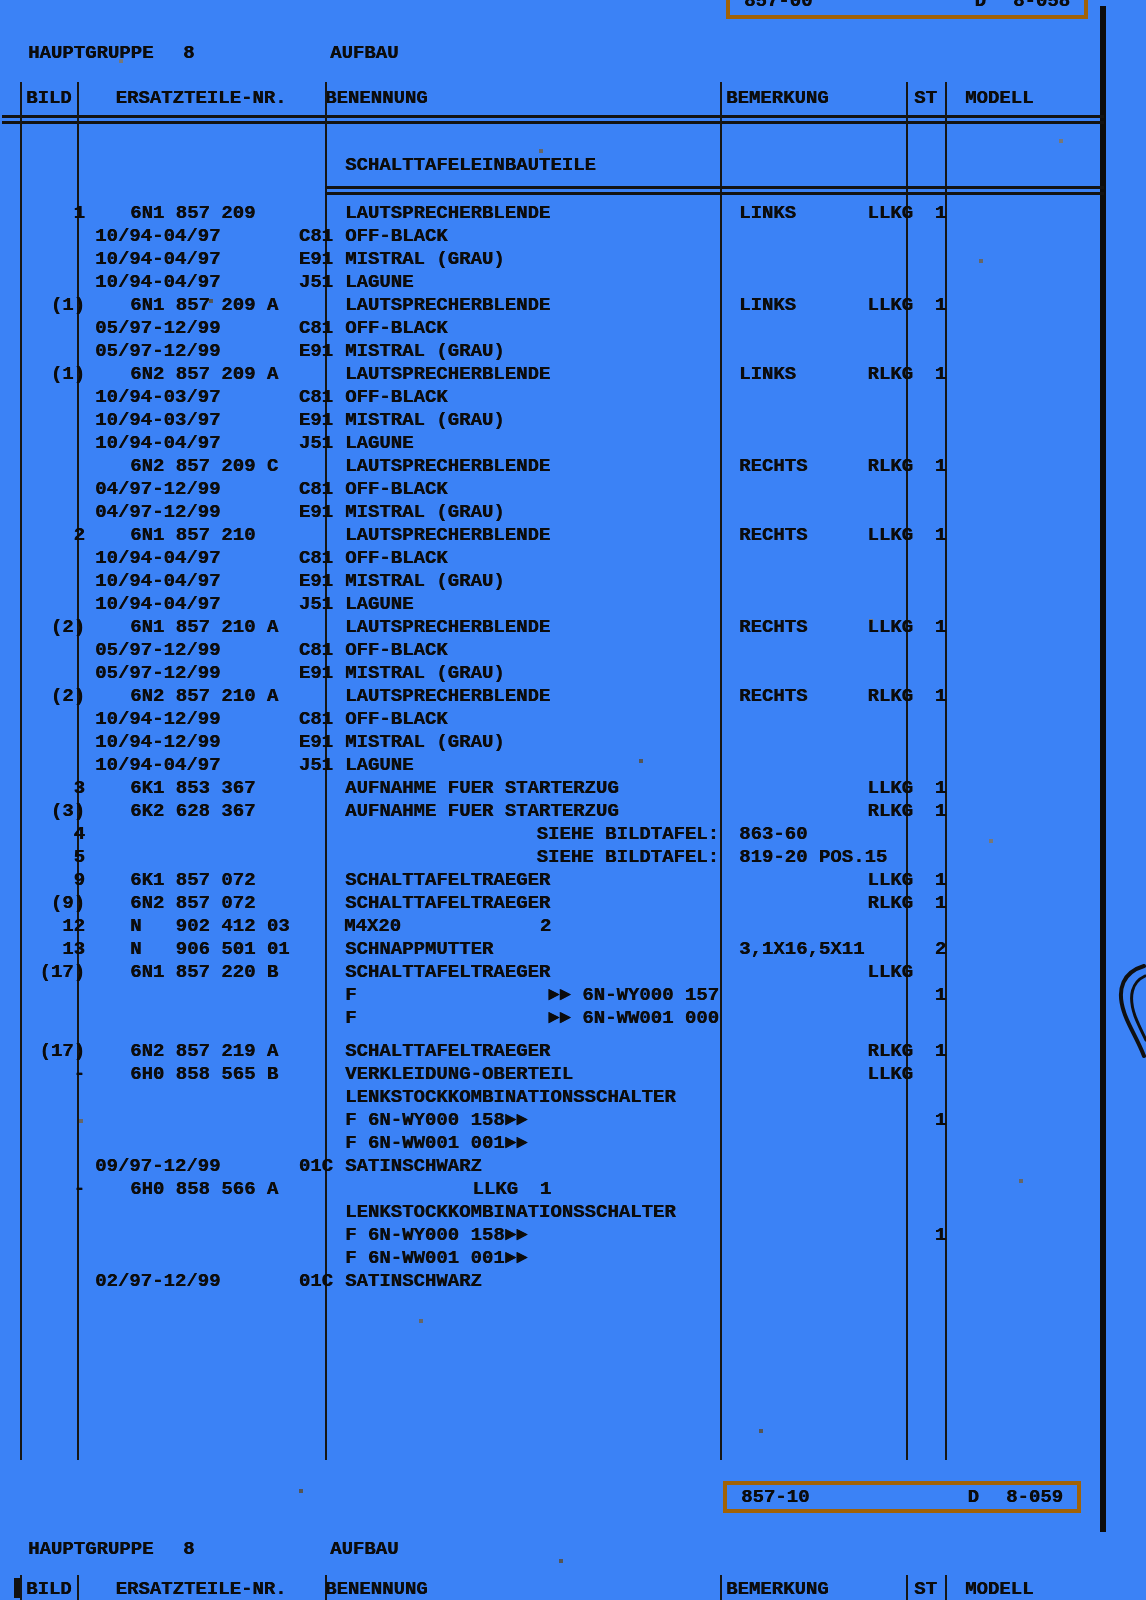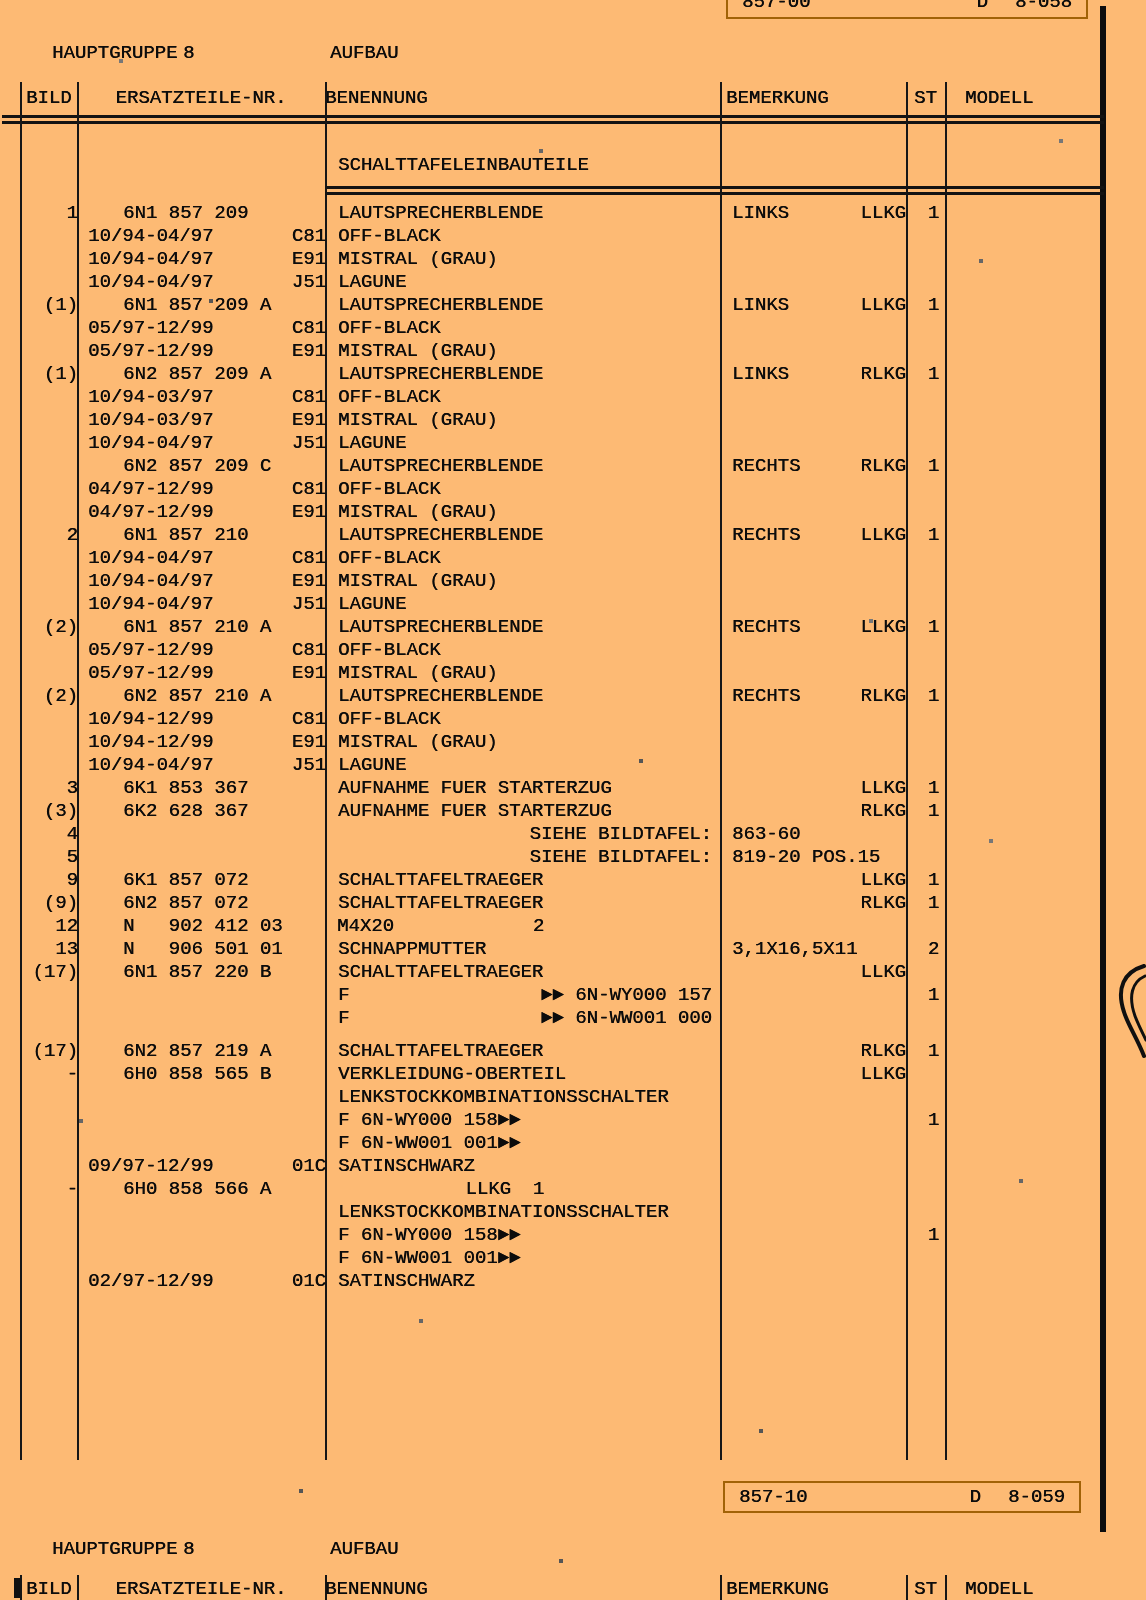--- a/index.html
+++ b/index.html
@@ -1,40 +1,40 @@
 <!DOCTYPE html>
 <html><head>
 <meta charset="utf-8">
 <style>
   html,body{margin:0;padding:0;background:#d8d8d4;}
   .page{
     position:relative;width:1146px;height:1600px;overflow:hidden;
-    background:#fdba74;
+    background:#3b82f6;
     font-family:"Liberation Mono","DejaVu Sans Mono",monospace;
-    font-weight:400;color:#0c0c0c;
+    font-weight:700;color:#0c0c0c;
     -webkit-font-smoothing:antialiased;
   }
   .page *{box-sizing:border-box;}
   .txt{text-shadow:0.4px 0 0 currentColor;}
 
   
   .edge{position:absolute;left:1100px;top:6px;width:6px;height:1526px;background:#0d0d0d;}
 
   
-  .refbox{position:absolute;border:2px solid #a16207;display:flex;align-items:center;
+  .refbox{position:absolute;border:4px solid #a16207;display:flex;align-items:center;
           font-size:19px;white-space:pre;}
   .refbox-top{left:726px;top:-14px;width:362px;height:33px;border-top:none;}
   .refbox-bottom{left:723px;top:1481px;width:358px;height:32px;}
   .refbox .code{padding-left:14px;}
   .refbox .dletter{margin-left:auto;}
   .refbox .pagecode{margin-left:27px;margin-right:14px;}
 
   
   .hgroup{position:absolute;left:0;width:1146px;height:23px;font-size:19px;line-height:23px;}
-  .hg-label{position:absolute;left:28px;margin-left:24px;}
+  .hg-label{position:absolute;left:28px;}
   .hg-num{position:absolute;left:183px;}
   .hg-title{position:absolute;left:330px;}
 
   
   .thead{position:absolute;left:20px;width:1084px;height:33px;display:flex;
          font-size:19px;line-height:33px;white-space:pre;}
   .thead-bottom{line-height:22px;height:25px;}
   .th{flex:none;overflow:hidden;}
   .th-bild{width:57px;padding-left:6px;}
   .th-nr{width:248px;text-align:center;}
@@ -46,21 +46,21 @@
   
   .dblrule{position:absolute;height:9px;border-top:3px solid #131313;border-bottom:3px solid #131313;}
   .rule-head{left:2px;top:115px;width:1102px;}
   .rule-section{left:325px;top:186px;width:779px;}
 
   
   .vline{position:absolute;top:82px;height:1378px;width:2px;background:#161616;}
   .vline-bot{position:absolute;top:1575px;height:25px;width:2px;background:#161616;}
 
   
-  .tbody{position:absolute;left:28px;top:124px;width:1084px;}
+  .tbody{position:absolute;left:35px;top:124px;width:1084px;}
   .secgap1{height:30px;}
   .secgap2{height:25px;}
   .sectitle{height:23px;line-height:23px;font-size:19px;padding-left:310px;white-space:pre;}
   .tr{display:flex;height:23px;line-height:23px;font-size:19px;white-space:pre;}
   .c{flex:none;display:flex;justify-content:space-between;overflow:hidden;}
   .c-bild{width:57px;justify-content:flex-end;padding-right:7px;}
   .c-nr{width:248px;padding:0 7px 0 3px;}
   .c-nr .ind{padding-left:35px;}
   .c-ben{width:395px;padding:0 16px 0 5px;text-align:right;}
   .c-bem{width:186px;padding:0 8px 0 4px;}

